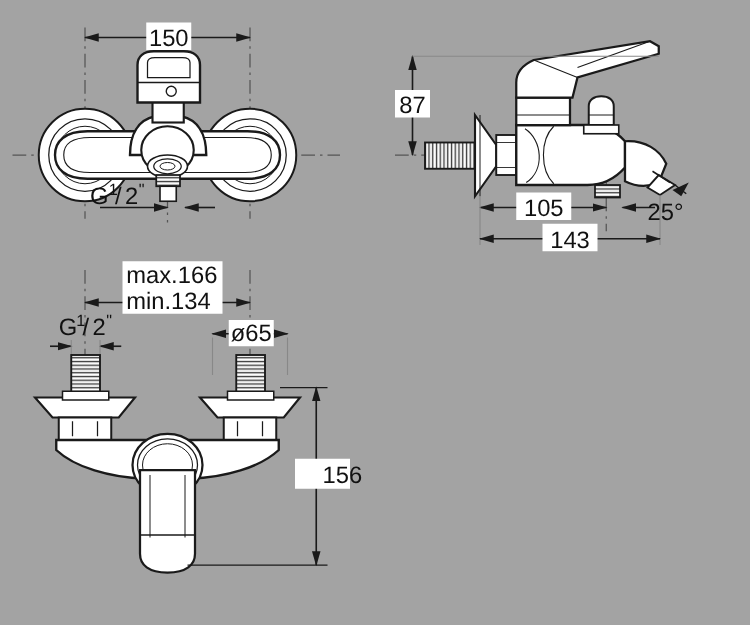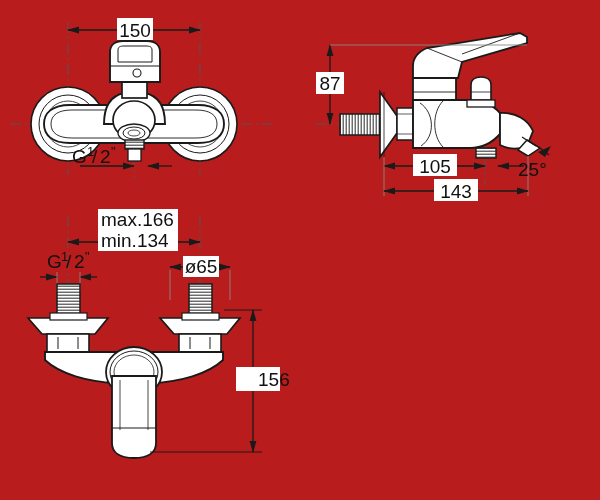--- a/index.html
+++ b/index.html
@@ -10,21 +10,21 @@
   body {
     width: 600px;
     height: 500px;
     overflow: hidden;
     font-family: "Liberation Sans", sans-serif;
   }
   #sheet {
     position: relative;
     width: 600px;
     height: 500px;
-    background: #b91c1c;
+    background: #a3a3a3;
   }
   svg.drawing {
     position: absolute;
     left: 0;
     top: 0;
     width: 600px;
     height: 500px;
   }
   .dimtext {
     font-family: "Liberation Sans", sans-serif;

